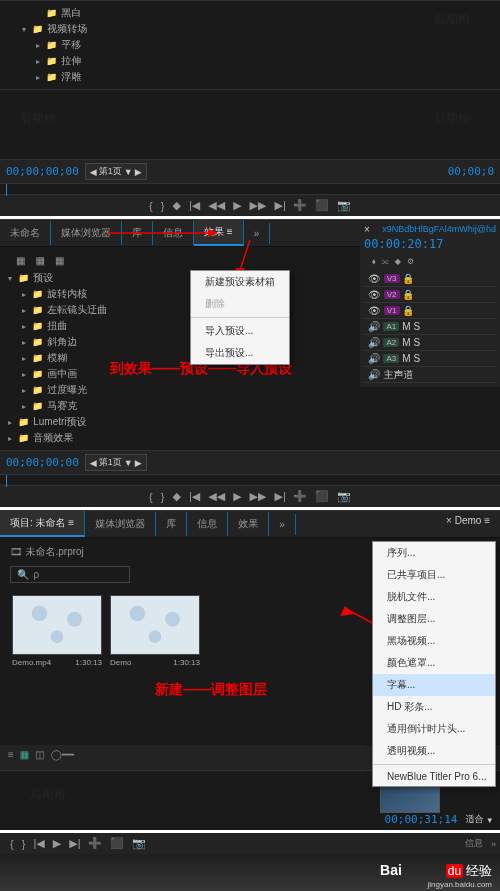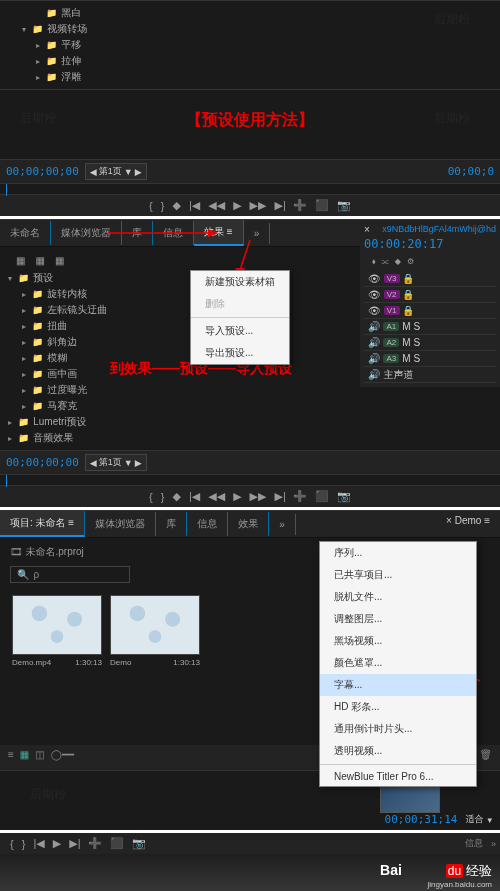--- a/index.html
+++ b/index.html
@@ -82,21 +82,20 @@
         <span class="folder">📁</span>
         <span>浮雕</span>
       </div>
   </div>
   <span class="wm" style="right:30px; top:10px;">后期粉</span>
 </div>
 
 <div class="section" style="height:70px; position:relative;">
   <span class="wm" style="left:20px; top:20px;">后期粉</span>
   <span class="wm" style="right:30px; top:20px;">后期粉</span>
-  <div class="title-red">【预设使用方法】</div>
 </div>
 
 <div class="section">
   <div class="timeline-bar">
     <span class="timecode">00;00;00;00</span>
     <span class="page-sel">
         <span>◀</span>
         <span>第1页</span>
         <span>▼</span>
         <span>▶</span>
@@ -322,23 +321,24 @@
           </div>
       </div>
       <div class="thumb">
         <div class="thumb-img"></div>
         <div class="thumb-meta">
             <span>Demo</span>
             <span>1:30:13</span>
           </div>
       </div>
     </div>
-  </div>
-
-  <div class="context-menu" style="right:23px; top:30px; width:158px;">
+    <div class="red-text" style="position:absolute; left:155px; top:170px;">新建——调整图层</div>
+  </div>
+
+  <div class="context-menu" style="right:4px; top:30px; width:124px;">
     <div class="item">序列...</div>
     <div class="item">已共享项目...</div>
     <div class="item">脱机文件...</div>
     <div class="item">调整图层...</div>
     <div class="item">黑场视频...</div>
     <div class="item">颜色遮罩...</div>
     <div class="item highlight">字幕...</div>
     <div class="item">HD 彩条...</div>
     <div class="item">通用倒计时片头...</div>
     <div class="item">透明视频...</div>

